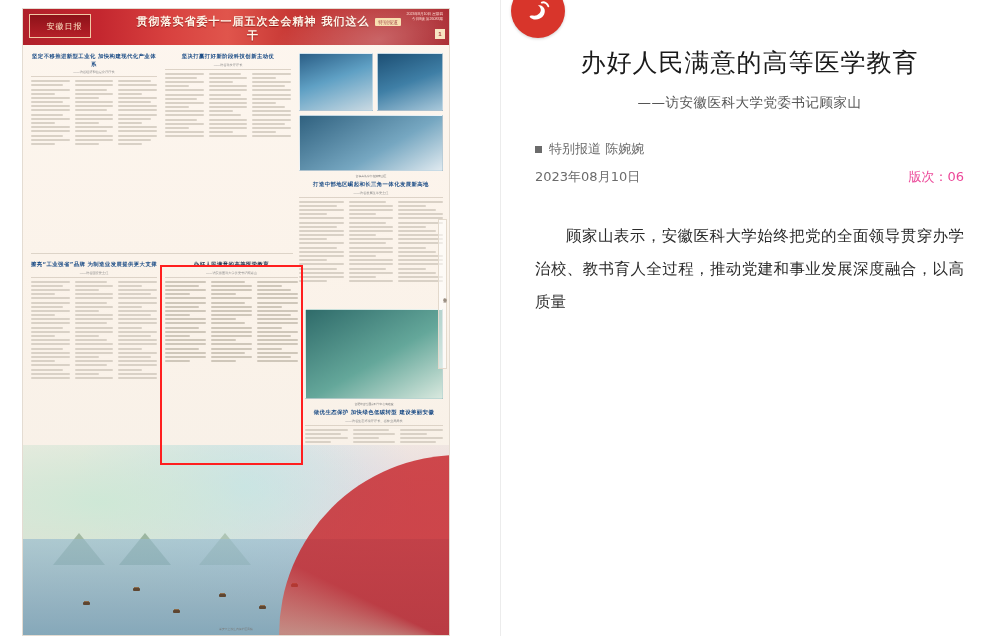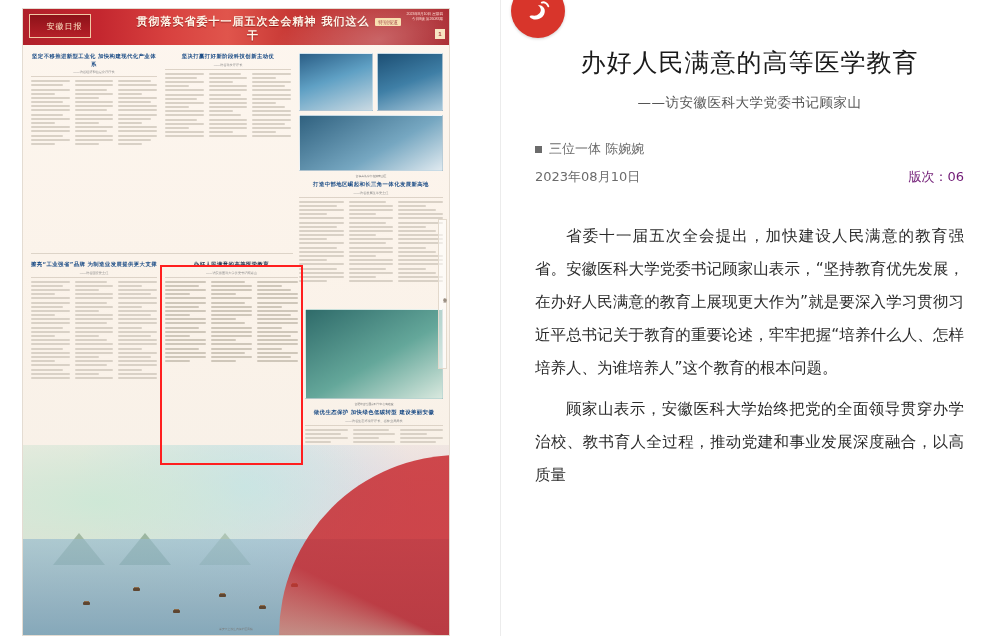--- a/index.html
+++ b/index.html
@@ -190,21 +190,21 @@
   }
   .meta .row1{ display:flex; align-items:center; gap:7px; }
   .sq{
     width:7px;height:7px;background:#6b6b6b;display:inline-block;
   }
   .meta .row2{
     display:flex; justify-content:space-between; align-items:center;
     margin-top:10px;
   }
   .meta .date{ color:#6b6b6b; }
-  .meta .edition{ color:#701a75; }
+  .meta .edition{ color:#ec4899; }
 
   .body{
     margin-top:34px;
     font-size:15.5px;
     line-height:33px;
     color:#2b2b2b;
     text-align:justify;
     font-family:"DejaVu Sans", sans-serif;
   }
   .body p{ margin:0 0 8px 0; text-indent:2em; }
@@ -658,28 +658,27 @@
       </svg>
     </div>
 
     <div class="art">
       <div class="art-title">办好人民满意的高等医学教育</div>
       <div class="art-sub">——访安徽医科大学党委书记顾家山</div>
 
       <div class="meta">
         <div class="row1">
           <span class="sq"></span>
-          <span>三位一体 陈婉婉</span>
+          <span>特别报道 陈婉婉</span>
         </div>
         <div class="row2">
           <span class="date">2023年08月10日</span>
           <span class="edition">版次：06</span>
         </div>
       </div>
 
       <div class="body">
-        <p>省委十一届五次全会提出，加快建设人民满意的教育强省。安徽医科大学党委书记顾家山表示，“坚持教育优先发展，在办好人民满意的教育上展现更大作为”就是要深入学习贯彻习近平总书记关于教育的重要论述，牢牢把握“培养什么人、怎样培养人、为谁培养人”这个教育的根本问题。</p>
         <p>顾家山表示，安徽医科大学始终把党的全面领导贯穿办学治校、教书育人全过程，推动党建和事业发展深度融合，以高质量</p>
       </div>
     </div>
   </div>
 
 </div>
 
 </body></html>

